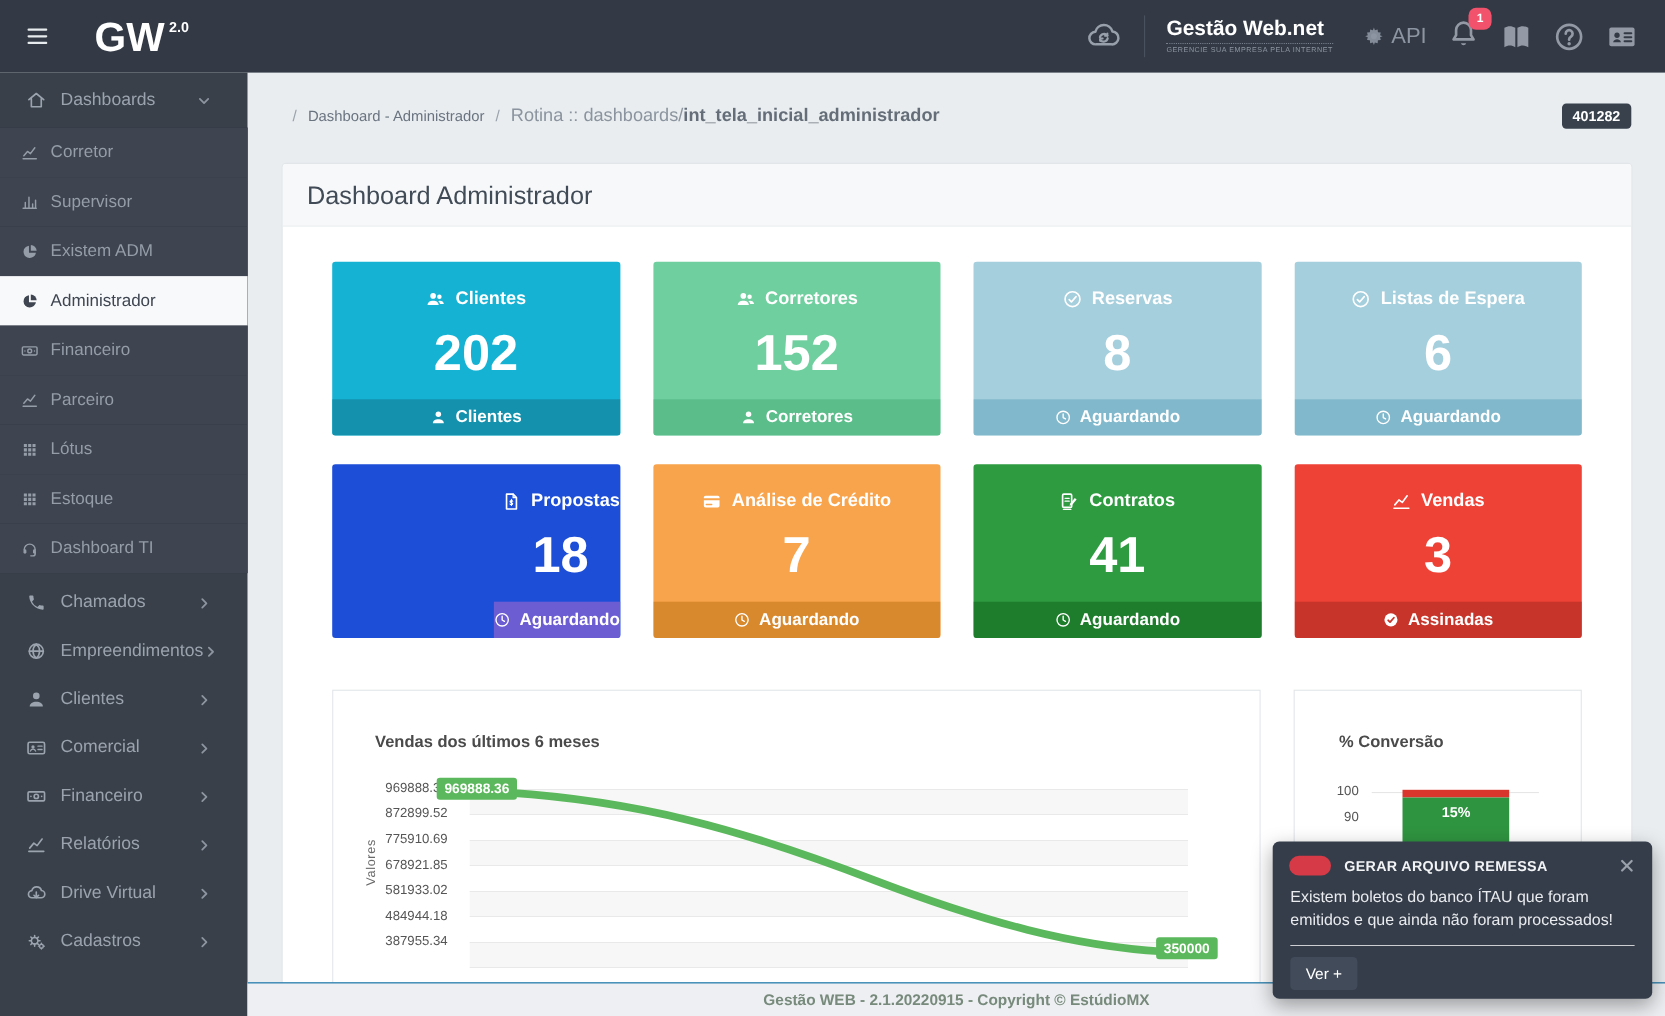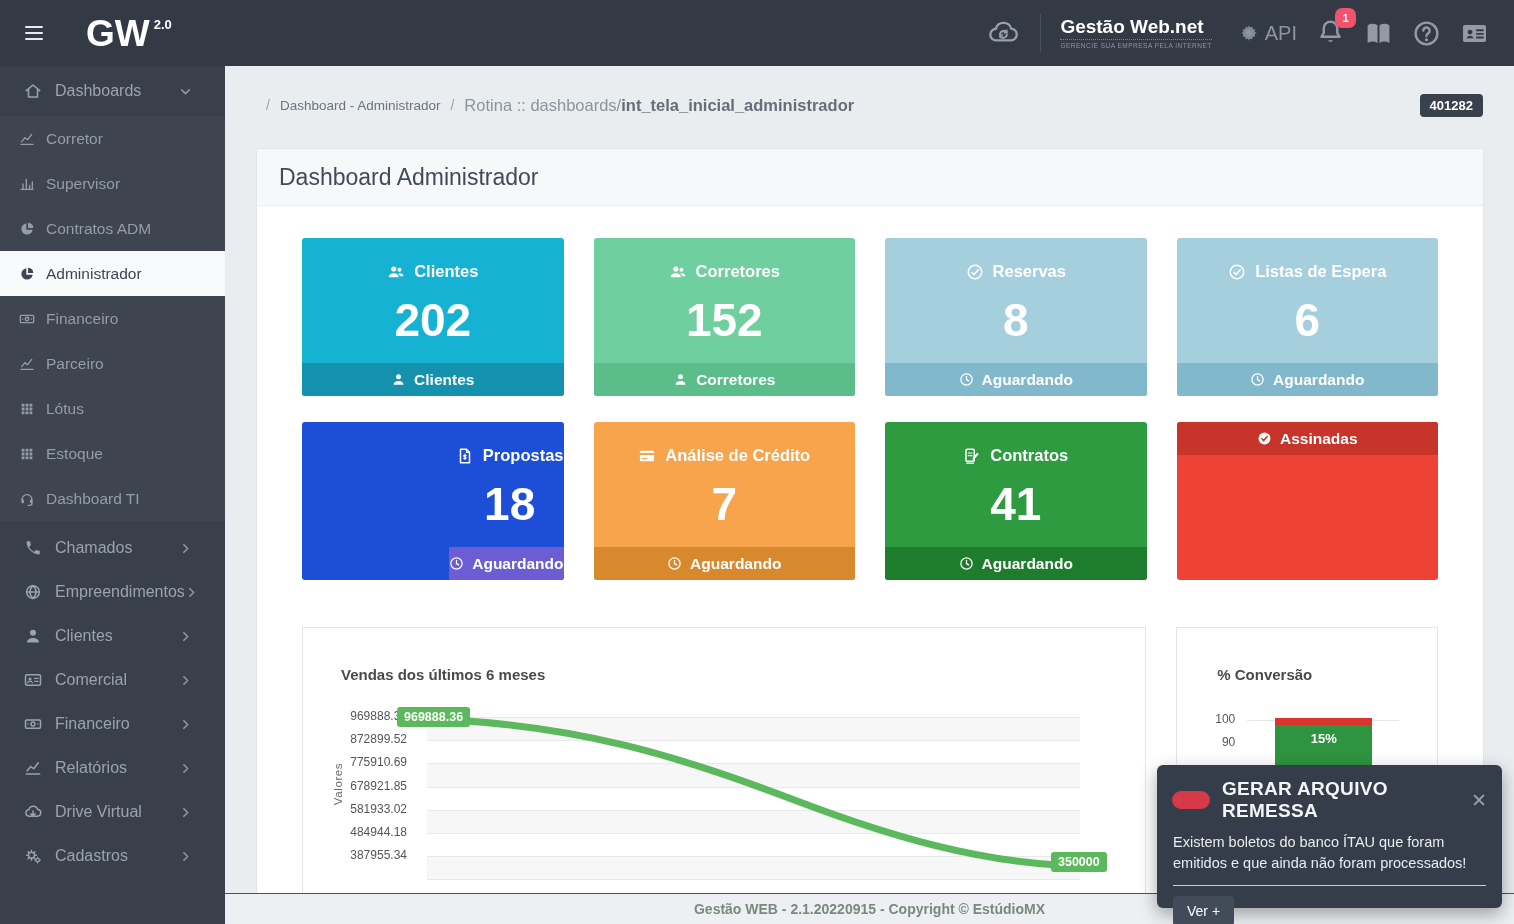--- a/index.html
+++ b/index.html
@@ -87,21 +87,21 @@
   .conv-tick2 { left:24px; top:107px; }
   .conv-grid { position:absolute; left:70px; top:92px; width:152px; height:1px; background:#e6e6e6; }
   .conv-bar-red { position:absolute; left:98px; top:90px; width:97px; height:7px; background:#d9352c; }
   .conv-bar-green { position:absolute; left:98px; top:97px; width:97px; height:85px; background:#2f9440; }
   .conv-bar-label { position:absolute; left:98px; top:103px; width:97px; text-align:center; color:#fff; font-size:13px; font-weight:700; }
 
   
   .toast { position:absolute; right:12px; top:765px; width:345px; height:143px; background:#353d4a; border-radius:6px; box-shadow:0 6px 18px rgba(0,0,0,.35); z-index:50; color:#fff; }
   .toast-head { display:flex; align-items:center; padding:13px 15px 4px; }
   .toast-pill { width:38px; height:18px; border-radius:9px; background:#d63a47; flex:none; }
-  .toast-title { font-size:19px; font-weight:700; letter-spacing:.3px; margin-left:12px; color:#f2f4f6; }
+  .toast-title { font-size:13px; font-weight:700; letter-spacing:.3px; margin-left:12px; color:#f2f4f6; }
   .toast-close { margin-left:auto; width:16px; height:16px; color:#9aa1ab; cursor:pointer; }
   .toast-msg { padding:6px 16px 0; font-size:14.5px; line-height:1.45; color:#e9ebee; }
   .toast-divider { margin:11px 16px 0; border-top:1px solid rgba(255,255,255,.75); }
   .toast-btn { display:inline-block; margin:10px 16px; background:#424b59; border-radius:4px; padding:7px 14px; font-size:14px; color:#fff; cursor:pointer; }
 
   
   .footer { position:absolute; left:0; right:0; bottom:0; height:31px; background:#edeff2; border-top:1px solid #0369a1; display:flex; align-items:center; justify-content:center; z-index:30; }
   .footer-text { font-size:14px; font-weight:600; color:#778a7b; }
 </style>
 </head>
@@ -203,21 +203,21 @@
         </span>
         <span class="lbl">Supervisor</span>
       </div>
       <div class="sub-item">
         <span class="ico">
           <svg viewBox="0 0 24 24" fill="none" stroke="currentColor" stroke-width="2" stroke-linecap="round" stroke-linejoin="round">
             <path fill="currentColor" stroke="none" d="M11 3.5A8.5 8.5 0 1 0 20.5 13H11z"></path>
             <path fill="currentColor" stroke="none" d="M13.5 2.5a8.5 8.5 0 0 1 8 8h-8z"></path>
           </svg>
         </span>
-        <span class="lbl">Contratos ADM</span>
+        <span class="lbl">Existem ADM</span>
       </div>
       <div class="sub-item active">
         <span class="ico">
           <svg viewBox="0 0 24 24" fill="none" stroke="currentColor" stroke-width="2" stroke-linecap="round" stroke-linejoin="round">
             <path fill="currentColor" stroke="none" d="M11 3.5A8.5 8.5 0 1 0 20.5 13H11z"></path>
             <path fill="currentColor" stroke="none" d="M13.5 2.5a8.5 8.5 0 0 1 8 8h-8z"></path>
           </svg>
         </span>
         <span class="lbl">Administrador</span>
       </div>
@@ -566,20 +566,32 @@
               <span class="ico">
                 <svg viewBox="0 0 24 24" fill="none" stroke="currentColor" stroke-width="2" stroke-linecap="round" stroke-linejoin="round">
                   <circle cx="12" cy="12" r="9"></circle>
                   <path d="M12 6.8v5.4l3.4 2"></path>
                 </svg>
               </span>
               <span>Aguardando</span>
             </div>
           </div>
           <div class="stat-card" style="background: rgb(239, 66, 55);">
+            <div class="stat-body">
+              <div class="stat-label">
+                <span class="ico">
+                  <svg viewBox="0 0 24 24" fill="none" stroke="currentColor" stroke-width="2" stroke-linecap="round" stroke-linejoin="round">
+                    <path d="M3 20h18"></path>
+                    <path d="M4 16l5-6 4 3 6-8"></path>
+                  </svg>
+                </span>
+                <span>Vendas</span>
+              </div>
+              <div class="stat-value">3</div>
+            </div>
             <div class="stat-footer" style="background: rgb(199, 52, 41);">
               <span class="ico">
                 <svg viewBox="0 0 24 24" fill="none" stroke="currentColor" stroke-width="2" stroke-linecap="round" stroke-linejoin="round">
                   <circle cx="12" cy="12" r="9.5" fill="currentColor" stroke="none"></circle>
                   <path d="M8 12.6l2.7 2.7 5.6-6.4" stroke="#c73429" stroke-width="2.6"></path>
                 </svg>
               </span>
               <span>Assinadas</span>
             </div>
           </div>

